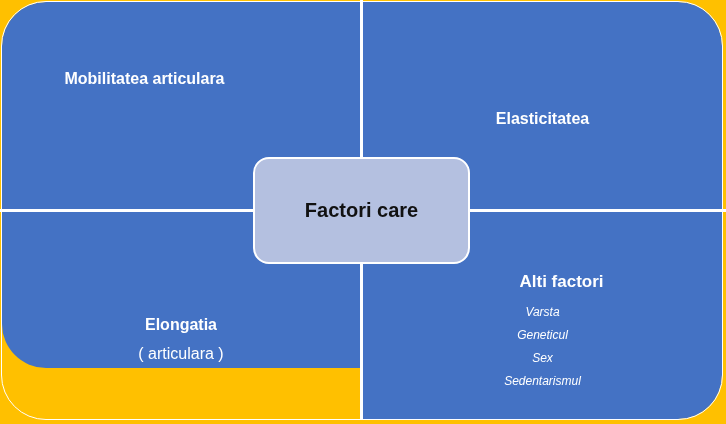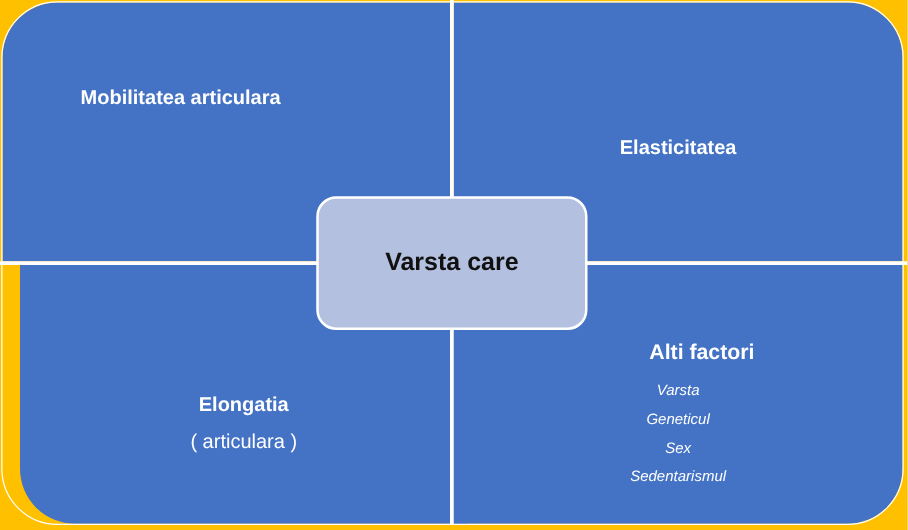--- a/index.html
+++ b/index.html
@@ -14,21 +14,21 @@
     background: #ffc000;
   }
   .quad {
     position: absolute;
     background: #4472c4;
     box-sizing: border-box;
     color: #ffffff;
   }
   .q-tl { left: 2px;   top: 2px;   width: 358px; height: 207px; border-top-left-radius: 44px; }
   .q-tr { left: 363px; top: 2px;   width: 359px; height: 207px; border-top-right-radius: 44px; }
-  .q-bl { left: 2px;   top: 212px; width: 358px; height: 207px; border-bottom-left-radius: 44px; margin-left: 14px; }
+  .q-bl { left: 2px;   top: 212px; width: 358px; height: 156px; border-bottom-left-radius: 44px; }
   .q-br { left: 363px; top: 212px; width: 359px; height: 207px; border-bottom-right-radius: 44px; }
   
   .sep-v { position: absolute; left: 360px; top: 0; width: 3px; height: 420px; background: #ffffff; }
   .sep-h { position: absolute; left: 0; top: 209px; width: 726px; height: 3px; background: #ffffff; }
   .outline {
     position: absolute; left: 1px; top: 1px; width: 722px; height: 419px;
     border: 1px solid #ffffff; border-radius: 45px; box-sizing: border-box;
     pointer-events: none;
   }
   .label {
@@ -79,17 +79,17 @@
       <li>Sedentarismul</li>
     </ul>
   </div>
 
   <div class="sep-v"></div>
   <div class="sep-h"></div>
   <div class="outline"></div>
 
   <div class="center">
     <div>
-      <div>Varsta care</div>
+      <div>Factori care</div>
     </div>
   </div>
 
 </div>
 
 </body></html>

